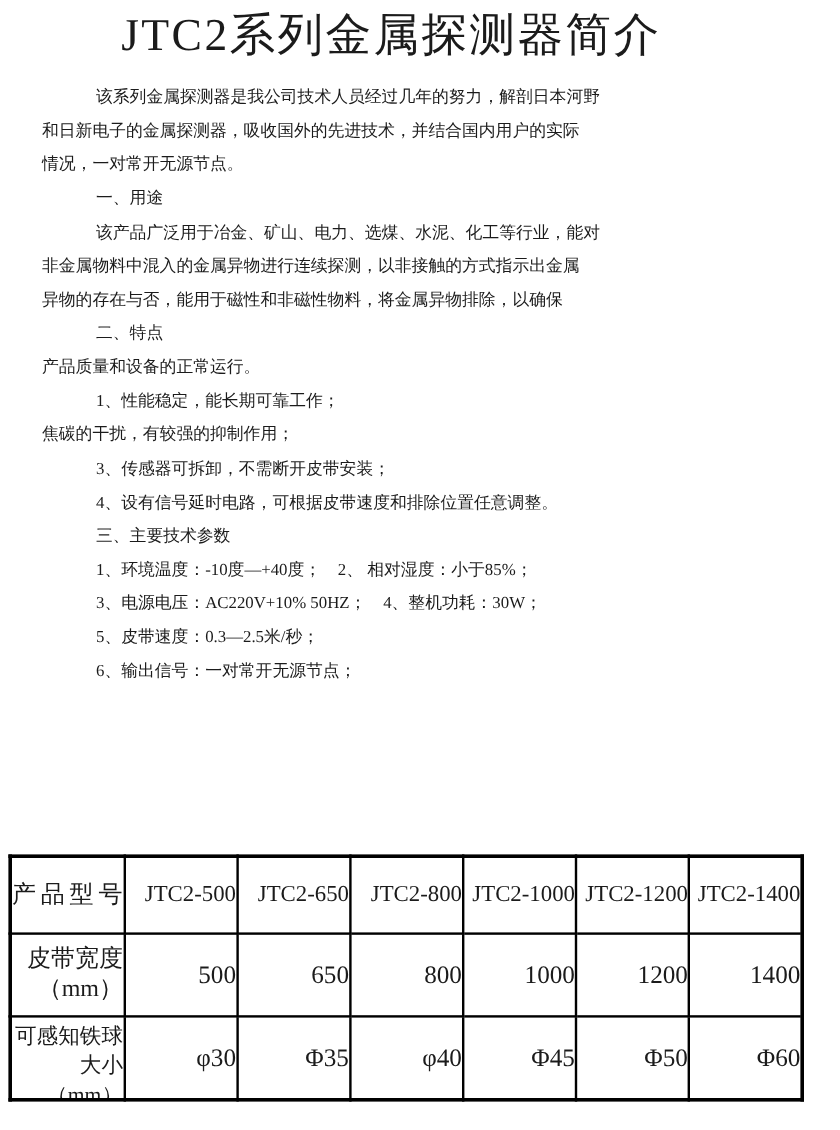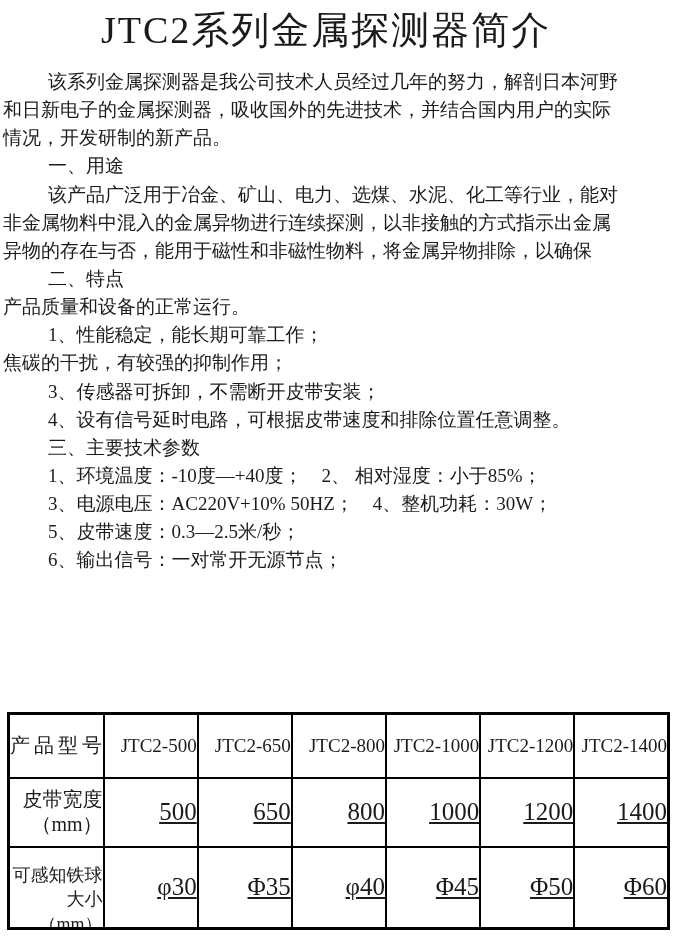--- a/index.html
+++ b/index.html
@@ -28,23 +28,24 @@
   }
   .body-text {
     position: absolute;
     left: 3px;
     top: 68px;
     width: 697px;
   }
   .line {
     height: 28.15px;
     line-height: 28.15px;
-    font-size: 19px;
+    font-size: 14px;
     white-space: nowrap;
     letter-spacing: 0px;
+    margin-left: 32px;
   }
   .indent {
     padding-left: 45px;
   }
   .spec-table {
     position: absolute;
     left: 7px;
     top: 712px;
     width: 663px;
     border-collapse: collapse;
@@ -66,52 +67,51 @@
     font-size: 19px;
     white-space: nowrap;
     margin-left: 19px;
   }
   .head-label {
     font-size: 20px;
     letter-spacing: 4px;
     white-space: nowrap;
   }
   .value-cell {
-    font-size: 25px;
+    font-size: 21px;
     white-space: nowrap;
-    text-decoration: underline;
   }
   .label2 {
     font-size: 20px;
     line-height: 25px;
     white-space: nowrap;
   }
   .bot-label-cell {
     vertical-align: top;
   }
   .clip3 {
     height: 64px;
     overflow: hidden;
-    padding-top: 15px;
+    padding-top: 3px;
   }
   .label3 {
     font-size: 18px;
     line-height: 24.5px;
     white-space: nowrap;
   }
 </style>
 </head>
 <body>
 
 <div class="doc-title">JTC2系列金属探测器简介</div>
 
 <div class="body-text">
   <div class="line indent">该系列金属探测器是我公司技术人员经过几年的努力，解剖日本河野</div>
   <div class="line">和日新电子的金属探测器，吸收国外的先进技术，并结合国内用户的实际</div>
-  <div class="line">情况，开发研制的新产品。</div>
+  <div class="line">情况，一对常开无源节点。</div>
   <div class="line indent">一、用途</div>
   <div class="line indent">该产品广泛用于冶金、矿山、电力、选煤、水泥、化工等行业，能对</div>
   <div class="line">非金属物料中混入的金属异物进行连续探测，以非接触的方式指示出金属</div>
   <div class="line">异物的存在与否，能用于磁性和非磁性物料，将金属异物排除，以确保</div>
   <div class="line indent">二、特点</div>
   <div class="line">产品质量和设备的正常运行。</div>
   <div class="line indent">1、性能稳定，能长期可靠工作；</div>
   <div class="line">焦碳的干扰，有较强的抑制作用；</div>
   <div class="line indent">3、传感器可拆卸，不需断开皮带安装；</div>
   <div class="line indent">4、设有信号延时电路，可根据皮带速度和排除位置任意调整。</div>

